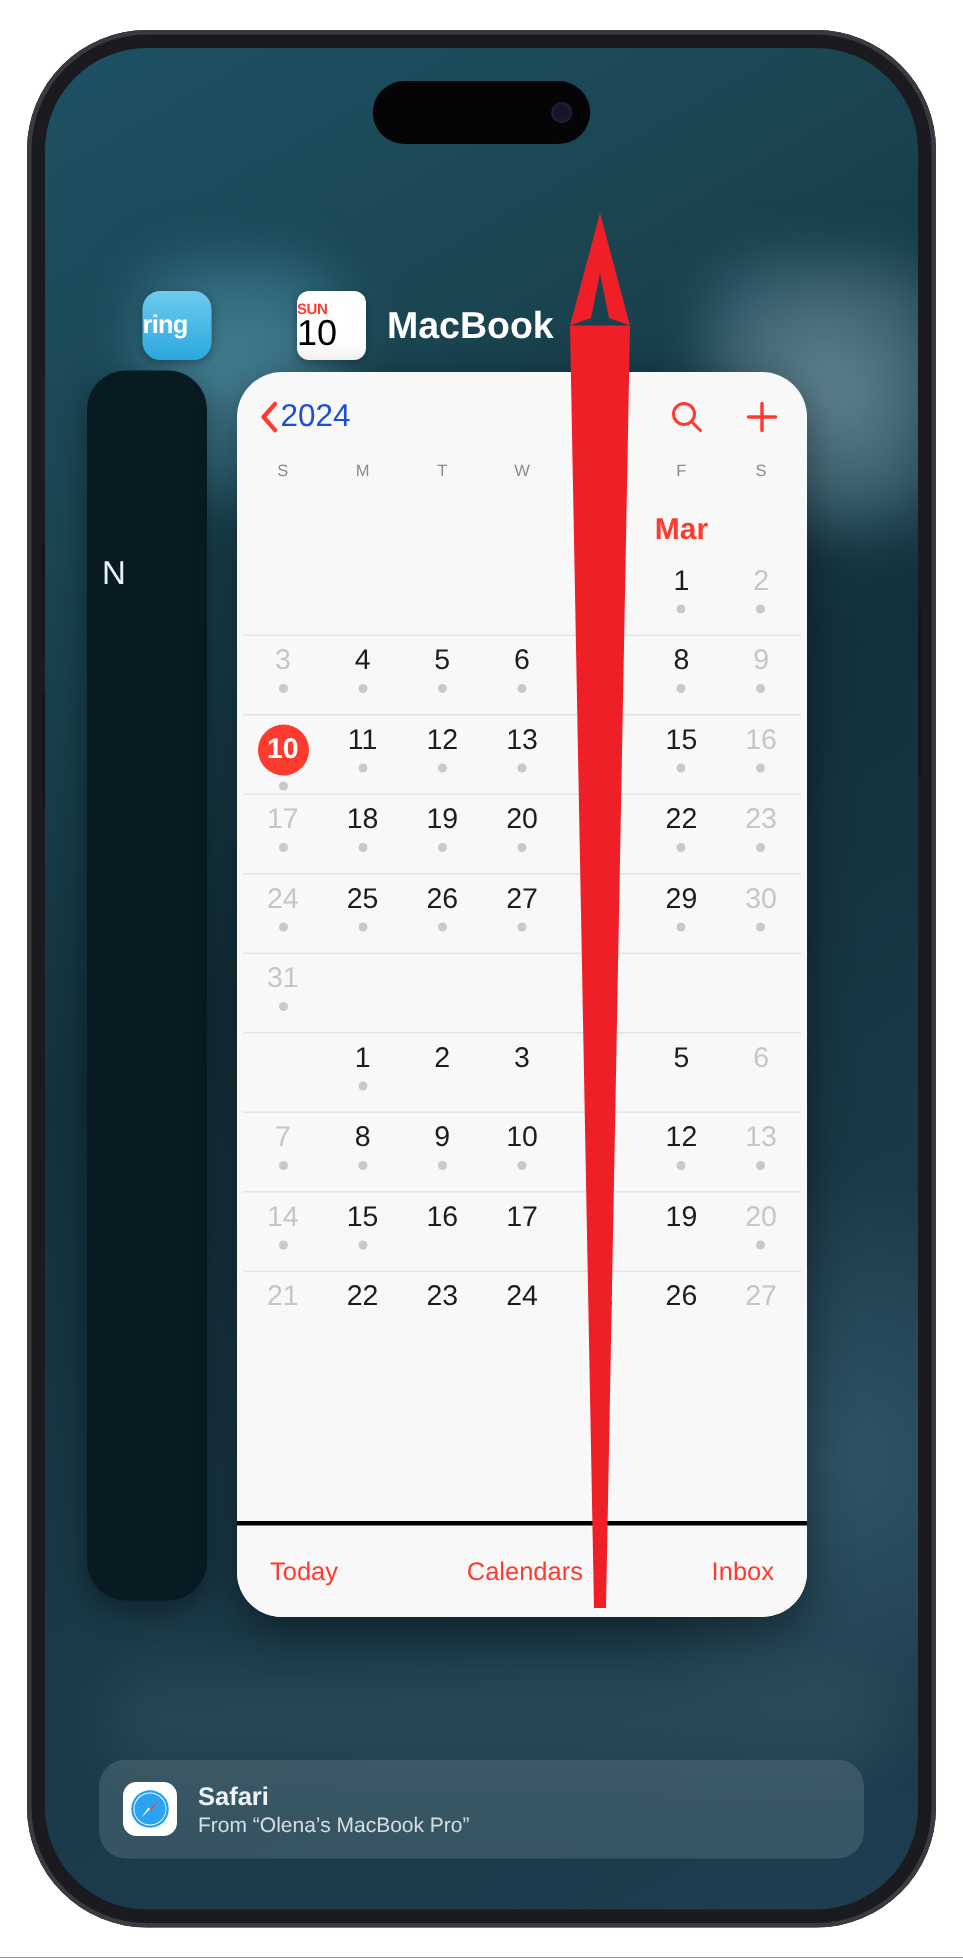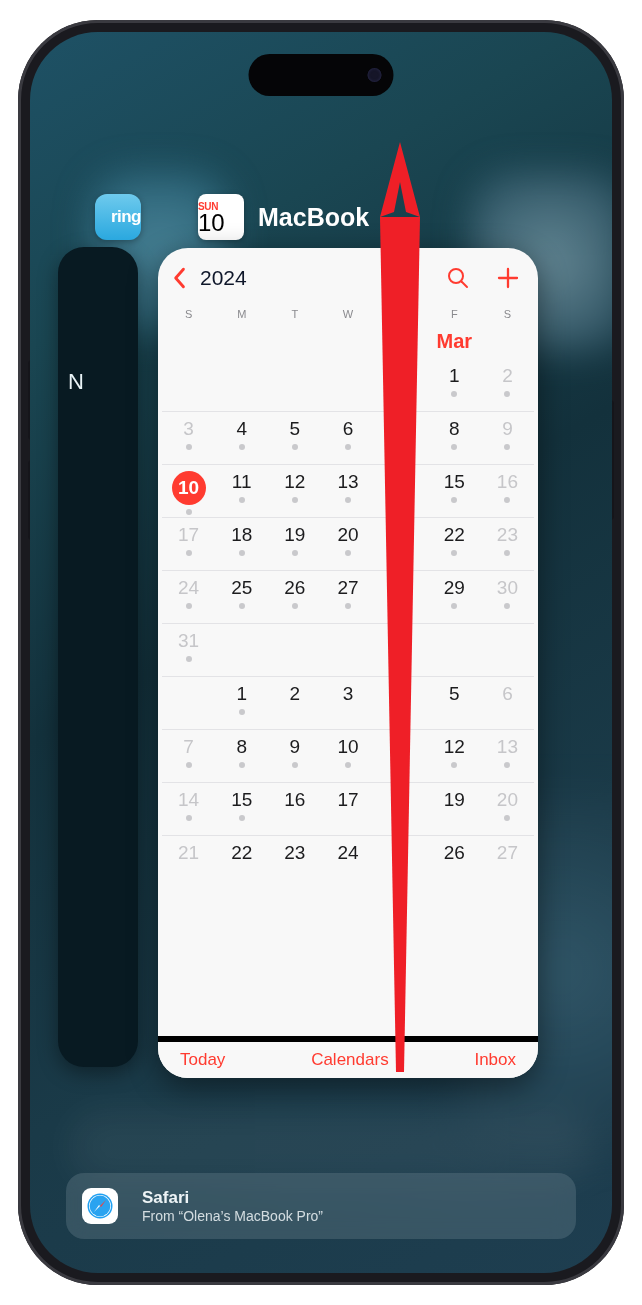--- a/index.html
+++ b/index.html
@@ -70,21 +70,21 @@
   }
   .card-ring .edge {
     position:absolute; left:10px; top:122px; color:#e9f3f6; font-size:22px; writing-mode:horizontal-tb;
   }
   .ring-icon-header {
     position:absolute; left:65px; top:162px; display:flex; gap:10px; align-items:center;
   }
   .ring-icon {
     width:46px;height:46px;border-radius:12px;
     background:linear-gradient(180deg,#6ecaed,#2aa8df);
-    display:flex;align-items:center;justify-content:flex-end;
+    display:flex;align-items:center;justify-content:flex-start;
     color:#fff;font-weight:600;font-size:17px;letter-spacing:-0.5px;
     box-shadow:0 2px 6px rgba(0,0,0,.3);
     position:relative;
   }
   .ring-icon::before{
     content:""; position:absolute; left:-12px; top:-6px; width:46px; height:46px;
     border-radius:12px; background:linear-gradient(135deg,#4d6d78,#283a40); z-index:-1;
   }
 
   
@@ -105,21 +105,21 @@
   .card-cal {
     position:absolute; left:128px; top:216px; width:380px; height:830px;
     background:#f8f8f8; border-radius:30px;
     box-shadow:0 8px 30px rgba(0,0,0,.45);
     overflow:hidden;
   }
   .cal-nav {
     height:60px; display:flex; align-items:center; justify-content:space-between;
     padding:0 18px 0 14px;
   }
-  .cal-back { display:flex; align-items:center; gap:14px; color:#0f172a; font-size:21px; font-weight:400;}
+  .cal-back { display:flex; align-items:center; gap:1px; color:#1d4ed8; font-size:21px; font-weight:400;}
   .cal-back svg { width:14px; height:22px; }
   .cal-nav-right { display:flex; gap:26px; align-items:center; color:#ff3b30; }
   .cal-nav-right .ic { width:24px; height:24px; display:flex; align-items:center; justify-content:center;}
 
   .dow-row {
     display:grid; grid-template-columns:repeat(7,1fr);
     font-size:11px; color:#8a8a8e; text-align:center; padding:0 4px 4px;
   }
   .month-label {
     font-size:20px; font-weight:700; padding:6px 0 6px;
@@ -133,38 +133,38 @@
     height:52px; display:flex; flex-direction:column; align-items:center; justify-content:flex-start;
     padding-top:6px; font-size:19px; color:#1c1c1e; position:relative;
   }
   .cell.dim { color:#c6c6c9; }
   .cell .dot { width:6px;height:6px;border-radius:50%;background:#c9c9cc;margin-top:4px;}
   .cell.today .num {
     width:34px;height:34px;border-radius:50%;background:#ff3b30;color:#fff;
     display:flex;align-items:center;justify-content:center;font-weight:600;
   }
   .month-row {
-    display:grid; grid-template-columns:repeat(7,1fr); padding:0 4px;
+    display:grid; grid-template-columns:repeat(7,1fr); padding:0 4px;margin-top:12px;
   }
   .hr { height:1px; background:#e3e3e6; margin:0 4px;}
 
   .cal-bottom {
-    position:absolute; left:0; right:0; bottom:0; height:42px;
+    position:absolute; left:0; right:0; bottom:0; height:64px;
     display:flex; justify-content:space-between; align-items:center;
-    padding:0 22px; border-top:6px solid #000000; background:#f8f8f8;
+    padding:0 22px; border-top:3px solid #000000; background:#f8f8f8;
     color:#ff3b30; font-size:17px;
   }
 
   
   .handoff {
     position:absolute; left:36px; right:36px; bottom:34px;
     height:66px; border-radius:18px;
     background:rgba(130,150,160,.28);
     backdrop-filter: blur(10px);
-    display:flex; align-items:center; gap:24px; padding:0 16px;
+    display:flex; align-items:center; gap:14px; padding:0 16px;
     color:#eef4f6;
   }
   .handoff .safari-icon{
     width:36px;height:36px;border-radius:9px;background:#fff;
     display:flex;align-items:center;justify-content:center;
   }
   .handoff .txt .t{font-size:17px;font-weight:600;line-height:20px;}
   .handoff .txt .s{font-size:14px;opacity:.85;line-height:17px;}
 
   

